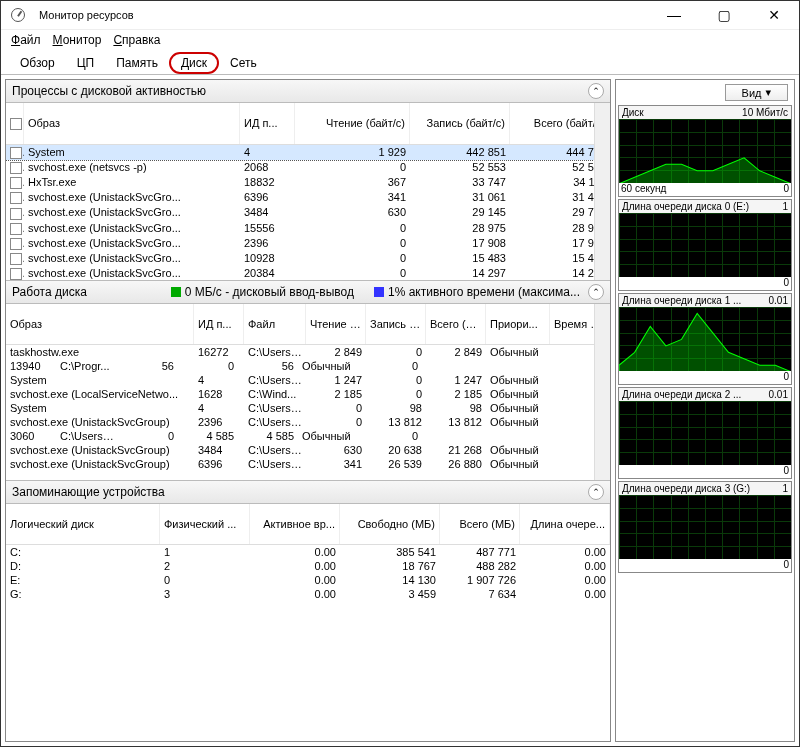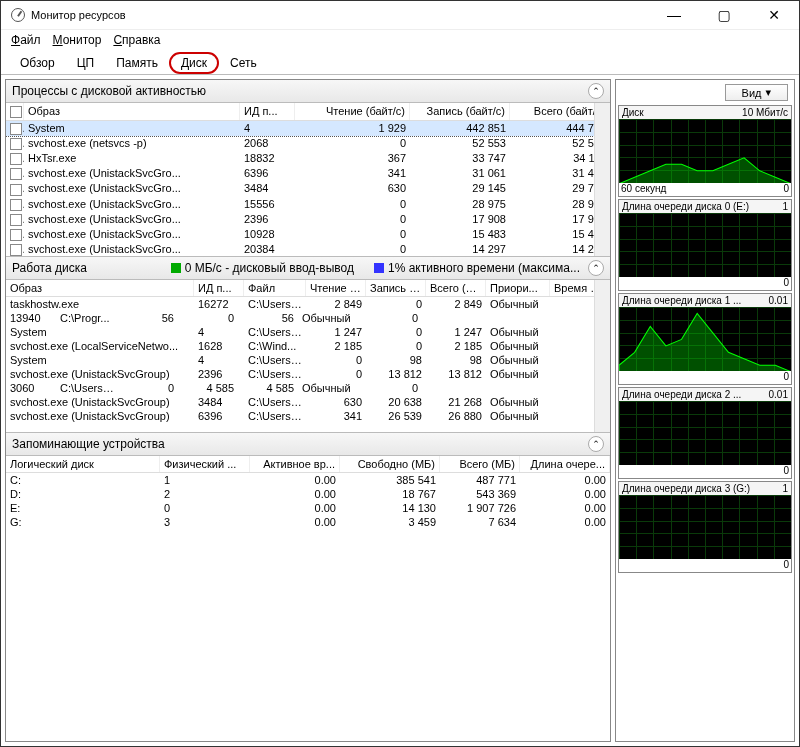--- a/index.html
+++ b/index.html
@@ -1,37 +1,37 @@
 <!DOCTYPE html>
 <html><head>
 <meta charset="utf-8">
 <style>
 * { box-sizing: border-box; margin: 0; padding: 0; }
 body { font-family: "Segoe UI", Tahoma, sans-serif; font-size: 11px; background: #fff; width: 800px; height: 747px; overflow: hidden; position: relative; border: 1px solid #333; }
 .window { width: 100%; height: 100%; display: flex; flex-direction: column; }
 .titlebar { display: flex; align-items: center; justify-content: space-between; padding: 6px 10px; border-bottom: 1px solid #eee; }
-.titlebar-left { display: flex; align-items: center; gap: 6px; }
+.titlebar-left { display: flex; align-items: center; gap: 14px; }
 .title-icon { width: 14px; height: 14px; border: 1.5px solid #555; border-radius: 50%; position: relative; }
 .title-icon::after { content: ""; position: absolute; width: 2px; height: 6px; background: #555; left: 50%; top: 50%; transform: translate(-50%,-80%) rotate(35deg); transform-origin: bottom; }
 .win-controls { display: flex; gap: 20px; font-size: 14px; }
 .win-controls span { width: 30px; text-align: center; }
 .menubar { display: flex; gap: 12px; padding: 3px 10px; font-size: 12px; }
 .menubar span u { text-decoration: underline; }
 .tabs { display: flex; padding: 2px 8px 0 8px; border-bottom: 1px solid #bbb; }
 .tab { padding: 3px 10px; font-size: 12px; border: 1px solid transparent; }
 .tab.ring { border: 2px solid #c00; border-radius: 12px; padding: 2px 10px; position: relative; z-index: 2; }
 .content { display: flex; flex: 1; overflow: hidden; }
 .left { flex: 1; display: flex; flex-direction: column; border: 1px solid #888; margin: 4px 2px 4px 4px; }
 .right { width: 180px; border: 1px solid #888; margin: 4px 4px 4px 2px; display: flex; flex-direction: column; padding: 2px; }
 .section { display: flex; flex-direction: column; }
 .section-header { background: linear-gradient(#f7f7f7,#e8e8e8); border: 1px solid #bbb; border-left: none; border-right: none; padding: 3px 6px; font-size: 12px; display: flex; align-items: center; justify-content: space-between; }
 .section-header.first { border-top: none; }
 .chevron { width: 16px; height: 16px; border: 1px solid #aaa; border-radius: 50%; background: #fff; display: inline-flex; align-items: center; justify-content: center; font-size: 9px; }
 .cols { display: flex; font-size: 11px; border-bottom: 1px solid #ddd; }
-.cols > div { padding: 2px 4px; border-right: 1px solid #eee; overflow: hidden; white-space: nowrap; text-overflow: ellipsis; }
+.cols > div { padding: 14px 4px; border-right: 1px solid #eee; overflow: hidden; white-space: nowrap; text-overflow: ellipsis; }
 .rows { overflow: hidden; }
 .row { display: flex; font-size: 11px; }
 .row > div { padding: 1px 4px; overflow: hidden; white-space: nowrap; text-overflow: ellipsis; }
 .row.sel { background: #d5e8ff; outline: 1px dotted #555; }
 .ck { width: 12px; height: 12px; border: 1px solid #888; background: #fff; display: inline-block; vertical-align: middle; }
 .num { text-align: right; }
 .legend-sq { width: 10px; height: 10px; display: inline-block; vertical-align: middle; }
 .view-btn { border: 1px solid #999; background: linear-gradient(#fff,#eee); padding: 1px 16px; font-size: 11px; display: inline-flex; align-items: center; gap: 4px; }
 .graph-box { border: 1px solid #888; margin: 2px 0; }
 .graph-title { font-size: 10px; padding: 1px 3px; display: flex; justify-content: space-between; background: #f5f5f5; }
@@ -301,21 +301,21 @@
  <div style="width:90px" class="num">0.00</div>
                 <div style="width:100px" class="num">385 541</div>
  <div style="width:80px" class="num">487 771</div>
                 <div style="width:90px" class="num">0.00</div>
               </div>
               <div class="row">
                 <div style="flex:1">D:</div>
                 <div style="width:90px">2</div>
  <div style="width:90px" class="num">0.00</div>
                 <div style="width:100px" class="num">18 767</div>
- <div style="width:80px" class="num">543 369</div>
+ <div style="width:80px" class="num">488 282</div>
                 <div style="width:90px" class="num">0.00</div>
               </div>
               <div class="row">
                 <div style="flex:1">E:</div>
                 <div style="width:90px">0</div>
  <div style="width:90px" class="num">0.00</div>
                 <div style="width:100px" class="num">14 130</div>
  <div style="width:80px" class="num">1 907 726</div>
                 <div style="width:90px" class="num">0.00</div>
               </div>

